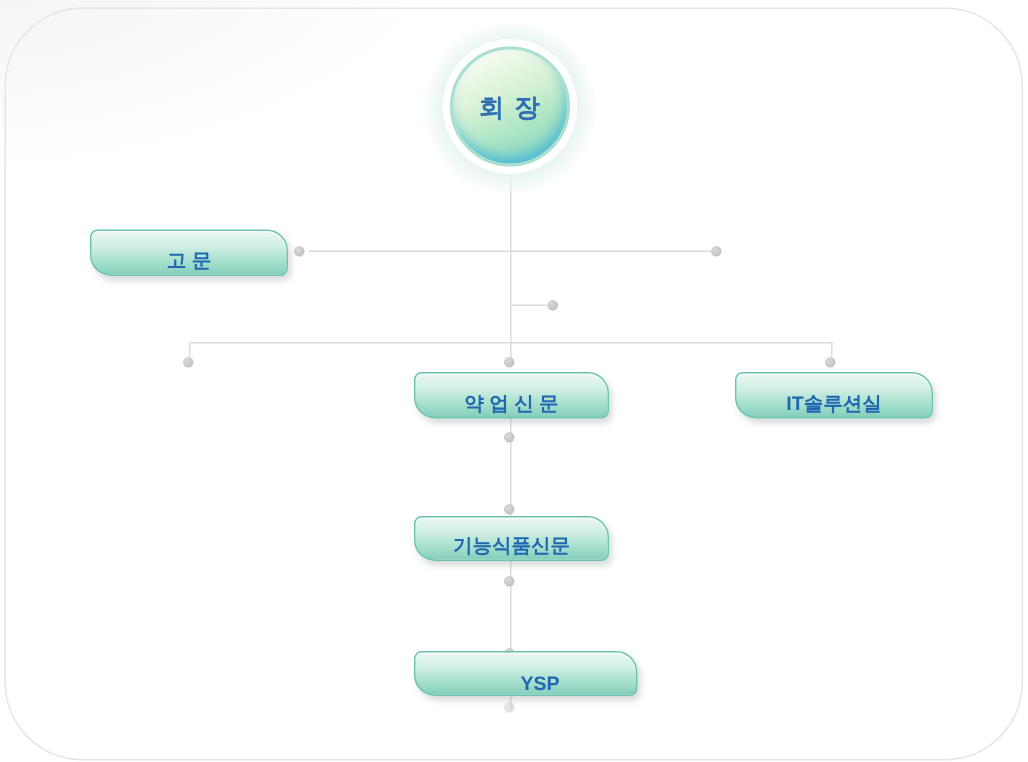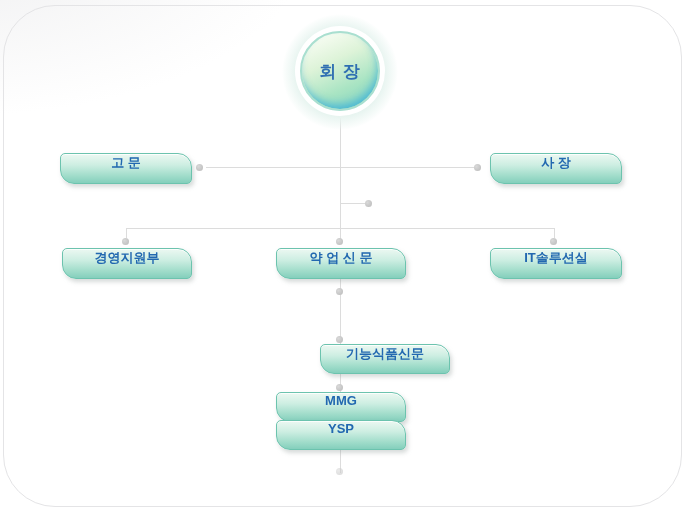--- a/index.html
+++ b/index.html
@@ -40,21 +40,21 @@
   }
   .circle span{font-size:17px;font-weight:bold;color:#2f6fb2;letter-spacing:1px;}
 
   
   .node{
     position:absolute;z-index:3;
     background:linear-gradient(180deg, #ecf8f2 0%, #cdeee2 38%, #a2ddcb 74%, #84cfbc 100%);
     border:1px solid #6cc3ae;
     border-radius:5px 14px 5px 14px;
     box-shadow:2px 3px 4px rgba(140,152,150,0.35), inset 0 1px 0 rgba(255,255,255,0.8);
-    display:flex;align-items:flex-start;justify-content:center;
+    display:flex;align-items:flex-end;justify-content:center;
   }
   .node span{font-size:13px;font-weight:bold;color:#2268b0;}
 
   
   .node-light{
     position:absolute;z-index:3;
     background:linear-gradient(180deg, #ffffff 0%, #f7faf8 55%, #eef4f1 100%);
     border:1px solid #8fcbbb;
     border-radius:4px 9px 4px 9px;
     box-shadow:1px 2px 3px rgba(0,0,0,0.10);
@@ -90,38 +90,29 @@
   <div class="dot faint" style="left:336px;top:468px;"></div>
 
   <div class="halo"></div>
   <div class="circle">
     <span>회 장</span>
   </div>
 
   <div class="node" style="left:60px;top:153px;width:130px;height:29px;">
     <span>고 문</span>
   </div>
-  <div class="node" style="left:490px;top:153px;width:130px;height:29px;">
-    <span>사 장</span>
-  </div>
 
 
-  <div class="node" style="left:62px;top:248px;width:128px;height:29px;">
-    <span>경영지원부</span>
-  </div>
   <div class="node" style="left:490px;top:248px;width:130px;height:29px;">
     <span>IT솔루션실</span>
   </div>
   <div class="node" style="left:276px;top:248px;width:128px;height:29px;">
     <span>약 업 신 문</span>
   </div>
 
-  <div class="node" style="left:276px;top:344px;width:128px;height:28px;margin-left:44px;">
+  <div class="node" style="left:276px;top:344px;width:128px;height:28px;">
     <span>기능식품신문</span>
   </div>
-  <div class="node" style="left:276px;top:392px;width:128px;height:28px;">
-    <span>MMG</span>
-  </div>
-  <div class="node" style="left:276px;top:420px;width:128px;height:28px;">
+  <div class="node" style="left:276px;top:434px;width:128px;height:28px;padding-left:19px;">
     <span>YSP</span>
   </div>
 
 </div>
 
 </body></html>

